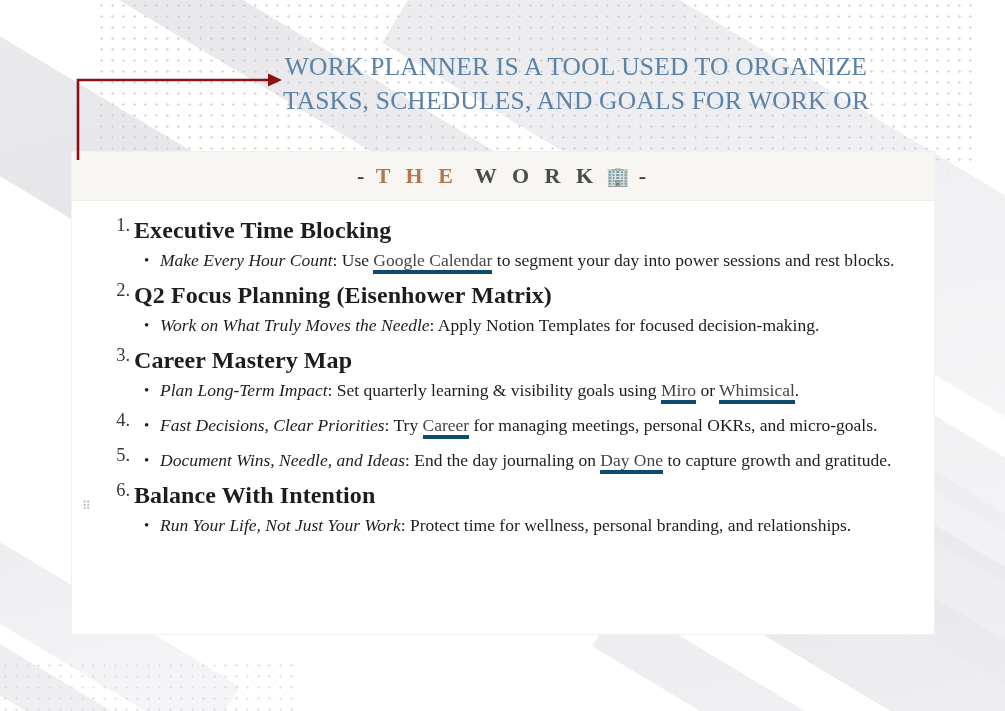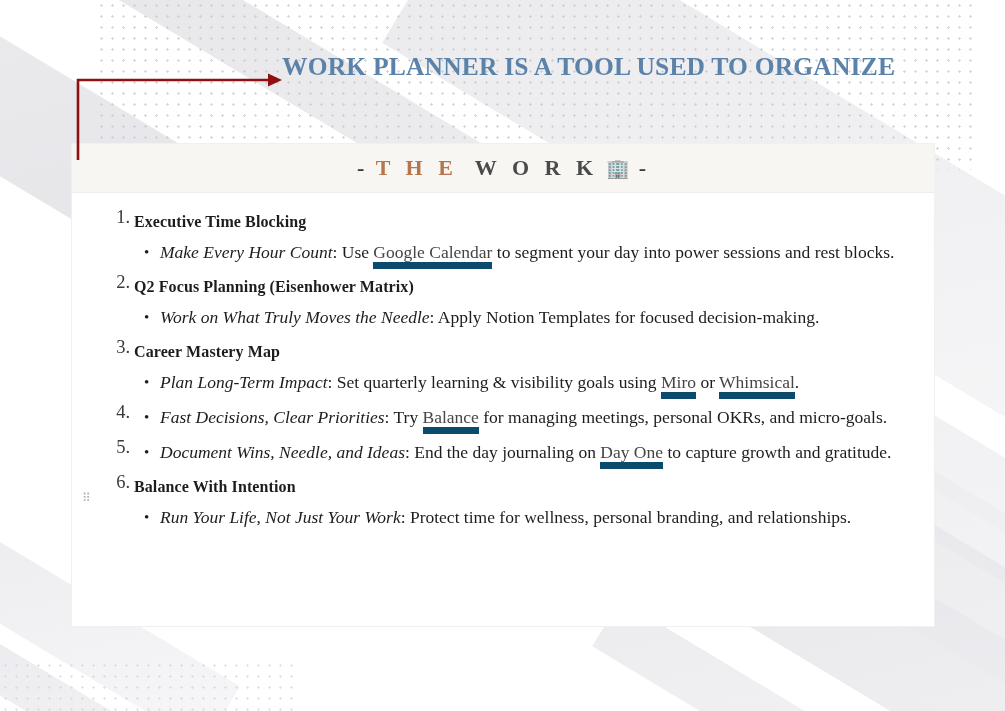--- a/index.html
+++ b/index.html
@@ -95,47 +95,48 @@
     left: 0px; top: 660px;
     width: 300px; height: 51px;
     background-image: radial-gradient(#d2d2d8 1.2px, transparent 1.3px);
     background-size: 11px 11px;
     opacity: .6;
   }
 
   
   #title-block {
     position: absolute;
-    left: 282px;
+    left: 268px;
     top: 50px;
     width: 616px;
     z-index: 3;
+    text-align: center;
     color: #5b82a8;
     font-family: "Liberation Serif", serif;
-    font-weight: bold;
+    font-weight: normal;
     font-size: 25.5px;
     line-height: 34px;
     letter-spacing: .2px;
   }
 
   
   #arrow-annotation {
     position: absolute;
     left: 70px;
     top: 68px;
     width: 230px;
     height: 100px;
     z-index: 4;
   }
 
   
   #doc-card {
     position: absolute;
     left: 72px;
-    top: 144px;
+    top: 152px;
     width: 862px;
     height: 482px;
     background: #ffffff;
     z-index: 2;
     box-shadow: 0 0 0 1px #f0f0f0;
   }
   #doc-header {
     height: 48px;
     background: #f7f6f3;
     border-bottom: 1px solid #ededed;
@@ -175,21 +176,21 @@
     position: absolute;
     left: -26px;
     top: 0;
     width: 22px;
     text-align: right;
     font-size: 18.5px;
     color: #3a3a3a;
     font-family: "Liberation Serif", serif;
   }
   .item-title {
-    font-size: 16px;
+    font-size: 24px;
     font-weight: bold;
     color: #1d1d1d;
     line-height: 30px;
     letter-spacing: .1px;
   }
   ul.sub-list {
     margin: 0 0 5px 0;
     padding: 0 0 0 26px;
     list-style: none;
   }
@@ -203,21 +204,21 @@
     position: absolute;
     left: -16px;
     top: 0;
     font-size: 15px;
     line-height: 30px;
     color: #1d1d1d;
   }
   .em { font-style: italic; }
   .link {
     color: #454545;
-    border-bottom: 7px solid #0c4a6e;
+    border-bottom: 4px solid #0c4a6e;
     text-decoration: none;
   }
   #drag-handle {
     position: absolute;
     left: 10px;
     bottom: 22px;
     width: 10px;
     height: 16px;
     color: #b6b6b6;
     font-size: 12px;
@@ -237,20 +238,21 @@
   <div class="bg-band band-e"></div>
   <div class="bg-band band-f"></div>
   <div class="bg-band band-g"></div>
   <div class="bg-band band-h"></div>
   <div class="dot-field"></div>
   <div class="dot-field-2"></div>
 </div>
 
 <div id="title-block">
   <div>WORK PLANNER IS A TOOL USED TO ORGANIZE</div>
+  <div>TASKS, SCHEDULES, AND GOALS FOR WORK OR</div>
 </div>
 
 <svg id="arrow-annotation" viewBox="0 0 230 100">
   <path d="M8,92 L8,12 L198,12" fill="none" stroke="#8e1010" stroke-width="2.6"></path>
   <path d="M198,5.5 L212,12 L198,18.5 Z" fill="#8e1010"></path>
 </svg>
 
 <div id="doc-card">
 
   <div id="doc-header">
@@ -287,21 +289,21 @@
           <li>
             <span class="bullet">•</span><span class="em">Plan Long-Term Impact</span><span>: Set quarterly learning &amp; visibility goals using </span><span class="link">Miro</span><span> or </span><span class="link">Whimsical</span><span>.</span>
           </li>
         </ul>
       </li>
 
       <li>
         <span class="num">4.</span>
         <ul class="sub-list">
           <li>
-            <span class="bullet">•</span><span class="em">Fast Decisions, Clear Priorities</span><span>: Try </span><span class="link">Balance</span><span> for managing meetings, personal OKRs, and micro-goals.</span>
+            <span class="bullet">•</span><span class="em">Fast Decisions, Clear Priorities</span><span>: Try </span><span class="link">Career</span><span> for managing meetings, personal OKRs, and micro-goals.</span>
           </li>
         </ul>
       </li>
 
       <li>
         <span class="num">5.</span>
         <ul class="sub-list">
           <li>
             <span class="bullet">•</span><span class="em">Document Wins, Needle, and Ideas</span><span>: End the day journaling on </span><span class="link">Day One</span><span> to capture growth and gratitude.</span>
           </li>

